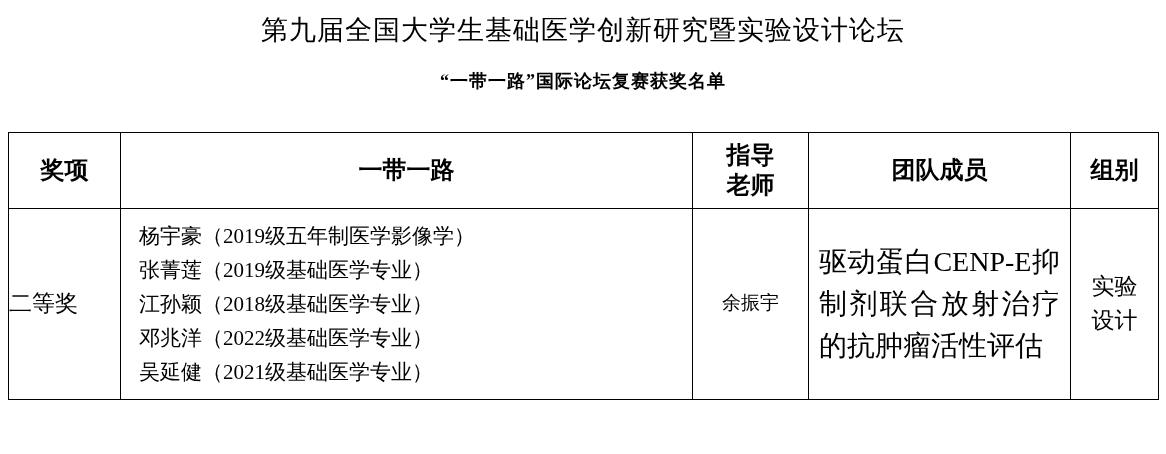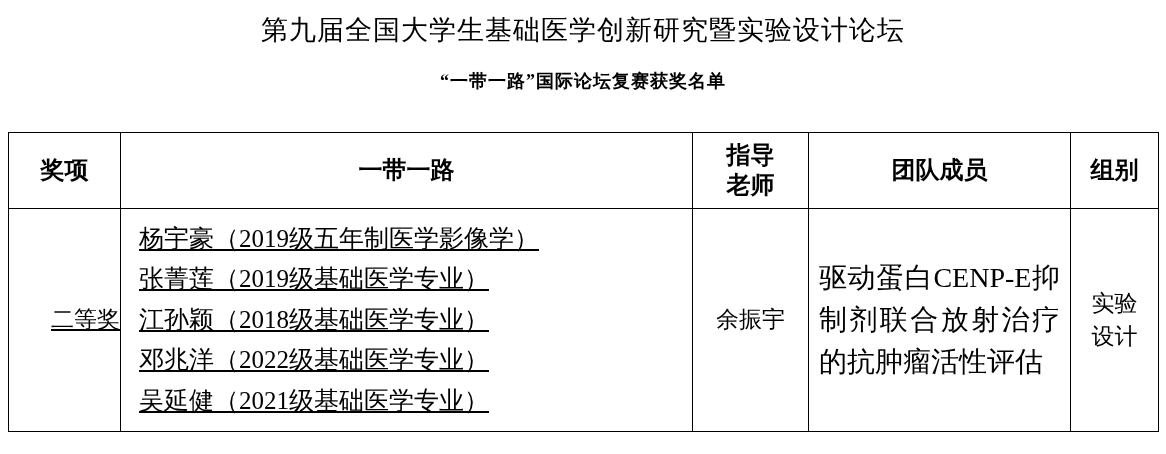--- a/index.html
+++ b/index.html
@@ -55,37 +55,35 @@
     line-height: 1.22;
     padding: 8px 4px;
   }
   .col-award { width: 112px; }
   .col-members { width: 572px; }
   .col-teacher { width: 116px; }
   .col-work { width: 262px; }
   .col-group { width: 88px; }
 
   .cell-award {
-    text-align: right;
+    text-align: left;
     font-size: 23px;
     line-height: 1.3;
-    text-decoration: underline;
   }
   .members-list {
     padding: 10px 0 10px 18px;
-    font-size: 25px;
+    font-size: 21px;
     line-height: 1.62;
-    text-decoration: underline;
   }
   .members-list div {
     white-space: nowrap;
   }
   .cell-teacher {
     text-align: center;
-    font-size: 23px;
+    font-size: 19px;
     line-height: 1.3;
   }
   .cell-work {
     font-size: 28px;
     line-height: 1.5;
     padding: 8px 10px;
     text-align: justify;
     text-align-last: left;
     text-justify: inter-character;
   }

